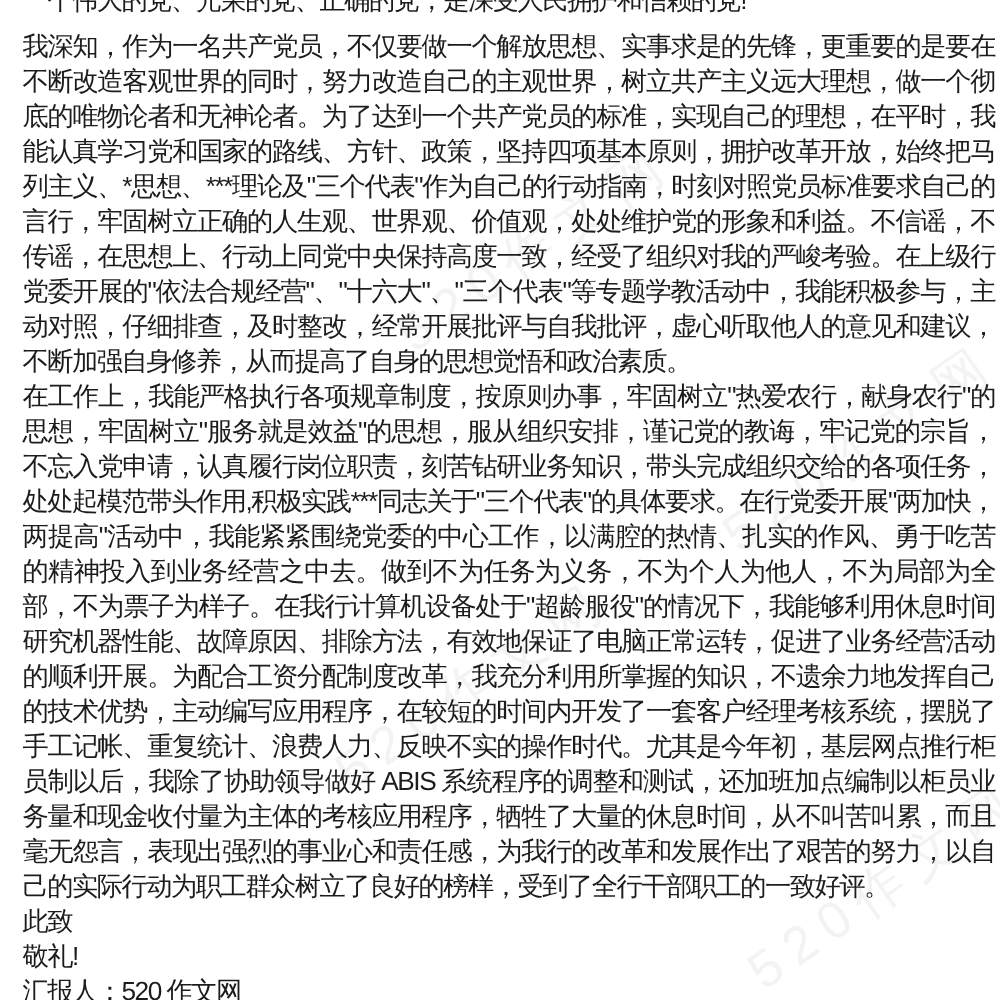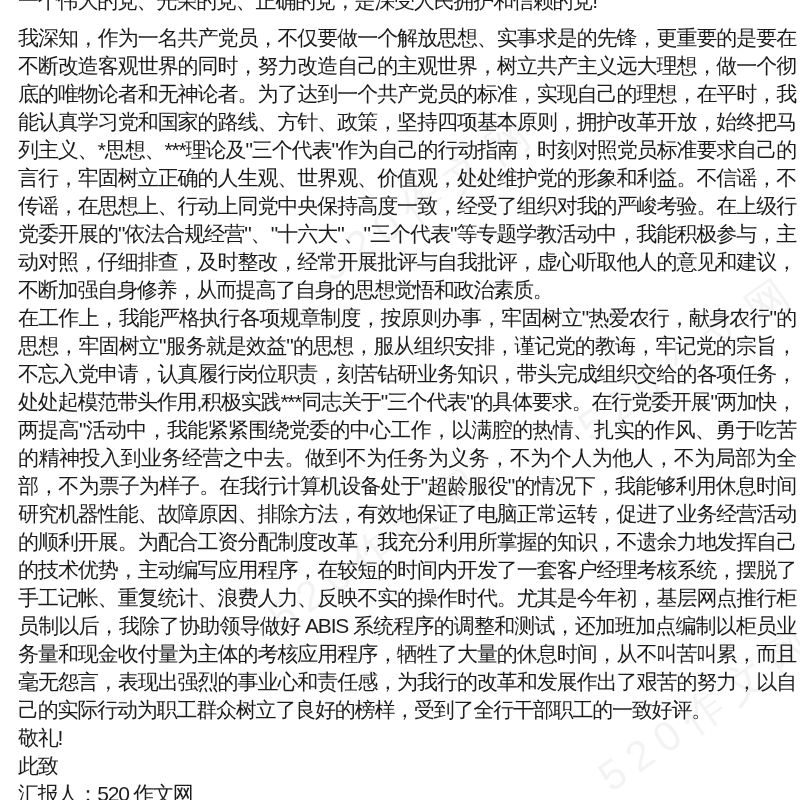--- a/index.html
+++ b/index.html
@@ -64,20 +64,20 @@
     <span class="wm wm4">520作文网</span>
   </div>
 
   <div class="content">
     <p class="intro-line">一个伟大的党、光荣的党、正确的党，是深受人民拥护和信赖的党!</p>
 
     <p class="para">我深知，作为一名共产党员，不仅要做一个解放思想、实事求是的先锋，更重要的是要在不断改造客观世界的同时，努力改造自己的主观世界，树立共产主义远大理想，做一个彻底的唯物论者和无神论者。为了达到一个共产党员的标准，实现自己的理想，在平时，我能认真学习党和国家的路线、方针、政策，坚持四项基本原则，拥护改革开放，始终把马列主义、*思想、***理论及"三个代表"作为自己的行动指南，时刻对照党员标准要求自己的言行，牢固树立正确的人生观、世界观、价值观，处处维护党的形象和利益。不信谣，不传谣，在思想上、行动上同党中央保持高度一致，经受了组织对我的严峻考验。在上级行党委开展的"依法合规经营"、"十六大"、"三个代表"等专题学教活动中，我能积极参与，主动对照，仔细排查，及时整改，经常开展批评与自我批评，虚心听取他人的意见和建议，不断加强自身修养，从而提高了自身的思想觉悟和政治素质。</p>
 
     <p class="para">在工作上，我能严格执行各项规章制度，按原则办事，牢固树立"热爱农行，献身农行"的思想，牢固树立"服务就是效益"的思想，服从组织安排，谨记党的教诲，牢记党的宗旨，不忘入党申请，认真履行岗位职责，刻苦钻研业务知识，带头完成组织交给的各项任务，处处起模范带头作用,积极实践***同志关于"三个代表"的具体要求。在行党委开展"两加快，两提高"活动中，我能紧紧围绕党委的中心工作，以满腔的热情、扎实的作风、勇于吃苦的精神投入到业务经营之中去。做到不为任务为义务，不为个人为他人，不为局部为全部，不为票子为样子。在我行计算机设备处于"超龄服役"的情况下，我能够利用休息时间研究机器性能、故障原因、排除方法，有效地保证了电脑正常运转，促进了业务经营活动的顺利开展。为配合工资分配制度改革，我充分利用所掌握的知识，不遗余力地发挥自己的技术优势，主动编写应用程序，在较短的时间内开发了一套客户经理考核系统，摆脱了手工记帐、重复统计、浪费人力、反映不实的操作时代。尤其是今年初，基层网点推行柜员制以后，我除了协助领导做好 ABIS 系统程序的调整和测试，还加班加点编制以柜员业务量和现金收付量为主体的考核应用程序，牺牲了大量的休息时间，从不叫苦叫累，而且毫无怨言，表现出强烈的事业心和责任感，为我行的改革和发展作出了艰苦的努力，以自己的实际行动为职工群众树立了良好的榜样，受到了全行干部职工的一致好评。</p>
 
+    <p class="closing-line">此致</p>
+
     <p class="closing-line">敬礼!</p>
-
-    <p class="closing-line">此致</p>
 
     <p class="closing-line">汇报人：520 作文网</p>
   </div>
 
 </div>
 
 </body></html>

